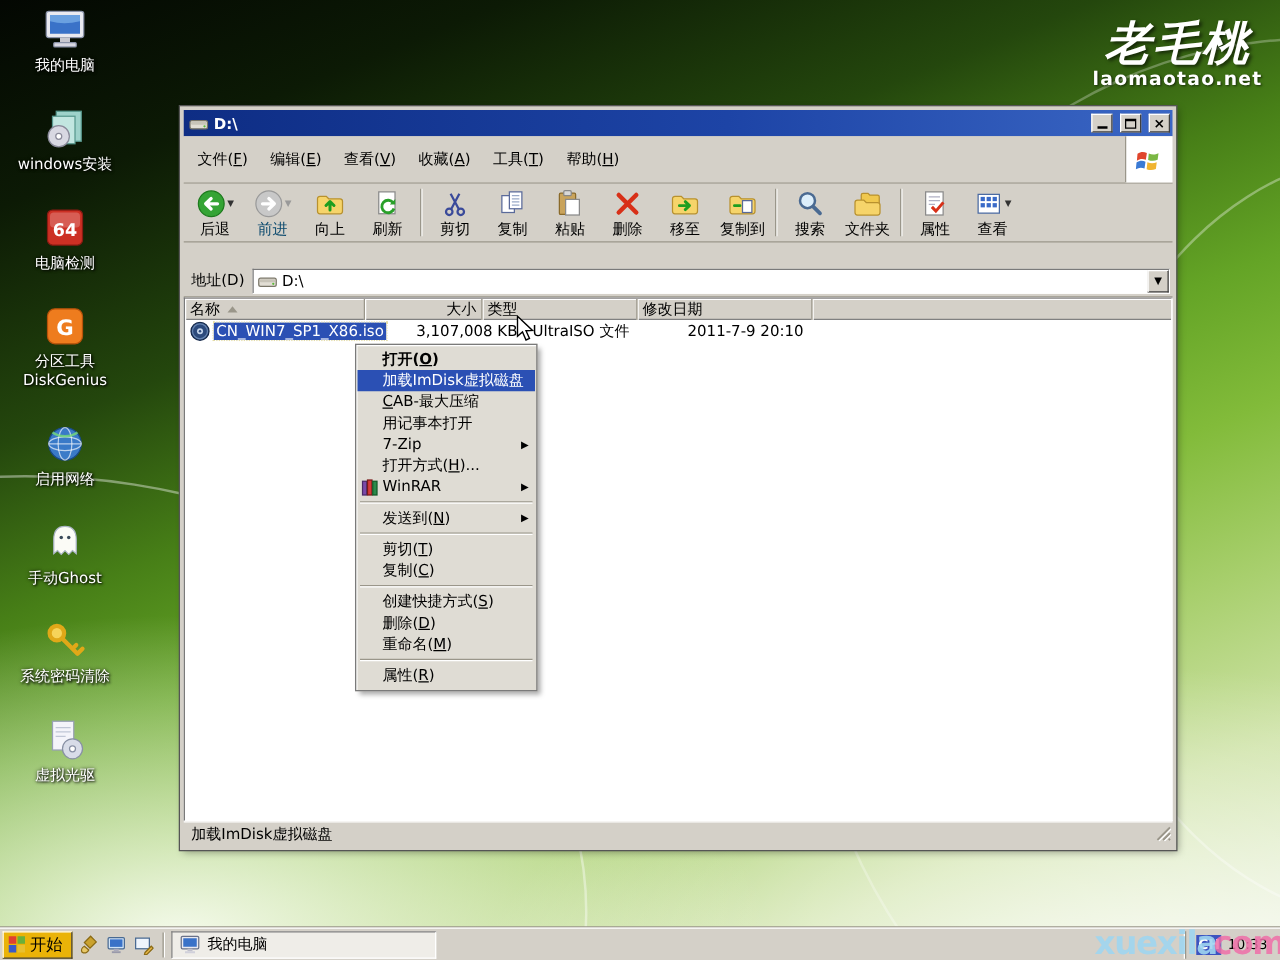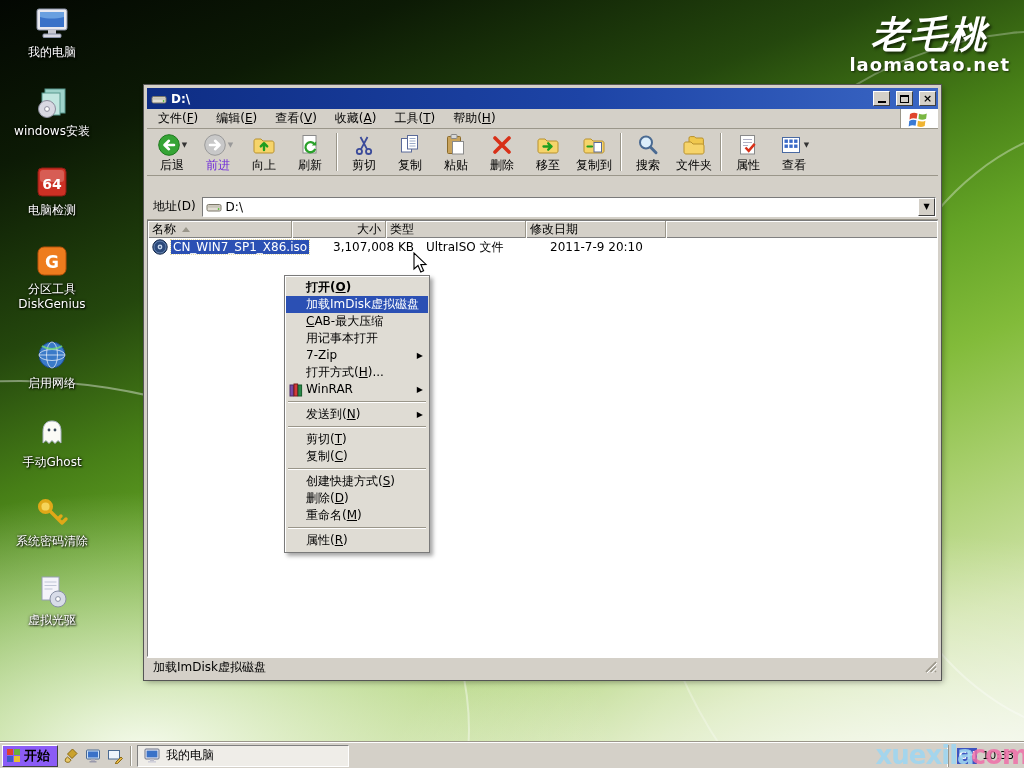--- a/index.html
+++ b/index.html
@@ -14,21 +14,21 @@
   }
   .curve{ position:absolute; border-radius:50%; border:2px solid rgba(255,255,255,.28); pointer-events:none; }
   .curve.c1{ width:820px; height:900px; left:640px; top:30px; }
   .curve.c2{ width:520px; height:620px; left:860px; top:120px; border-color:rgba(255,255,255,.35); }
   .curve.c3{ width:900px; height:700px; left:-430px; top:380px; border-color:rgba(255,255,255,.4); }
 
   
   .brand{ position:absolute; top:14px; right:14px; text-align:center; color:#fff; z-index:2; }
   .brand-title{ font-family:"DejaVu Serif","Liberation Serif",serif; font-style:italic; font-weight:bold;
     font-size:37px; line-height:40px; letter-spacing:2px; text-shadow:2px 2px 3px rgba(0,0,0,.6);text-align:center; }
-  .brand-sub{ font-size:18px; font-weight:bold; letter-spacing:1px; text-shadow:1px 1px 2px rgba(0,0,0,.6); }
+  .brand-sub{ font-size:15px; font-weight:bold; letter-spacing:1px; text-shadow:1px 1px 2px rgba(0,0,0,.6); }
 
   
   .dicons{ position:absolute; left:0; top:6px; width:104px; display:flex; flex-direction:column; align-items:center; gap:26px; z-index:2; }
   .dicon{ width:100px; display:flex; flex-direction:column; align-items:center; gap:3px; cursor:default; }
   .dicon .icon svg{ display:block; }
   .dlabel{ color:#fff; text-align:center; line-height:1.18; white-space:pre-line; text-shadow:1px 1px 2px #000, 0 0 3px rgba(0,0,0,.8); }
 
   .icon{ display:inline-flex; } .icon svg{ display:block; }
 
   
@@ -37,31 +37,31 @@
     box-shadow:2px 2px 6px rgba(0,0,0,.35); }
   .titlebar{ height:21px; display:flex; align-items:center; gap:4px; padding:0 2px 0 4px;
     background:linear-gradient(90deg,#0e2d84 0%,#1d44a6 55%,#3a66c4 100%); color:#fff; }
   .ttext{ font-weight:bold; flex:1; }
   .wbtn{ width:17px; height:15px; background:#d4d0c8; border:1px solid; border-color:#fff #404040 #404040 #fff;
     display:inline-flex; align-items:center; justify-content:center; margin-left:2px; position:relative; }
   .g-min{ width:8px; height:2px; background:#000; margin-top:7px; }
   .g-max{ width:9px; height:8px; border:1px solid #000; border-top-width:2px; }
   .g-close{ font-size:11px; font-weight:bold; line-height:1; color:#000; }
 
-  .menubar{ height:20px; display:flex; align-items:stretch; background:#d4d0c8; border-bottom:1px solid #9a968a; }
+  .menubar{ height:38px; display:flex; align-items:stretch; background:#d4d0c8; border-bottom:1px solid #9a968a; }
   .menu-items{ display:flex; align-items:center; flex:1; padding-left:2px; }
   .menu-item{ padding:0 9px; line-height:23px; cursor:default; }
   .winflag{ width:38px; background:#fff; border-left:1px solid #9a968a; display:flex; align-items:center; justify-content:center; }
 
   .toolbar{ height:47px; display:flex; align-items:center; background:#d4d0c8; border-bottom:1px solid #9a968a; padding:1px 2px; }
   .tbtn{ border:1px solid transparent; background:none; min-width:46px; height:44px; display:flex; flex-direction:column;
     align-items:center; justify-content:center; gap:0; font-size:12px; font-family:inherit; padding:0 3px; cursor:default; }
   .tb-top{ display:flex; align-items:center; height:25px; }
   .tb-label{ line-height:14px; }
-  .tbtn.disabled .tb-label{ color:#6d28d9; }
+  .tbtn.disabled .tb-label{ color:#0c4a6e; }
   .caret{ font-size:7px; color:#333; margin-left:1px; }
   .tbtn.disabled .caret{ color:#999; }
   .tsep{ width:2px; height:38px; margin:0 3px; border-left:1px solid #9a968a; border-right:1px solid #fff; }
 
   .addressbar{ height:26px; display:flex; align-items:center; background:#d4d0c8; border-bottom:1px solid #9a968a; padding:0 2px 0 6px; gap:6px;margin-top:18px; }
   .addr-combo{ flex:1; height:20px; background:#fff; border:1px solid; border-color:#7a7a7a #fff #fff #7a7a7a;
     display:flex; align-items:center; gap:4px; padding-left:3px; }
   .addr-text{ flex:1; }
   .addr-drop{ width:17px; height:18px; background:#d4d0c8; border:1px solid; border-color:#fff #404040 #404040 #fff;
     font-size:8px; display:flex; align-items:center; justify-content:center; }
@@ -88,22 +88,22 @@
   .mitem{ position:relative; height:17px; line-height:17px; padding:0 14px 0 20px; white-space:nowrap; cursor:default; }
   .mitem.bold{ font-weight:bold; }
   .mitem.hl{ background:#2b50b4; color:#fff; }
   .mitem .icon{ position:absolute; left:3px; top:2px; }
   .marrow{ position:absolute; right:5px; top:0; font-size:8px; }
   .msep{ height:2px; margin:3px 2px; border-top:1px solid #9a968a; border-bottom:1px solid #fff; }
 
   
   .taskbar{ position:absolute; left:0; bottom:0; width:1024px; height:26px; background:#d4d0c8;
     border-top:1px solid #fff; box-shadow:0 -1px 0 #9a968a; display:flex; align-items:center; padding:0 2px; gap:3px; z-index:40; }
-  .startbtn{ height:22px; display:flex; align-items:center; gap:4px; padding:0 7px 0 4px; background:#8b5cf6;
-    border:1px solid; border-color:#fff #404040 #404040 #fff; font-weight:bold; font-size:13px; font-family:inherit; }
+  .startbtn{ height:22px; display:flex; align-items:center; gap:4px; padding:0 7px 0 4px; background:#eab308;
+    border:1px solid; border-color:#fff #404040 #404040 #fff; font-weight:normal; font-size:13px; font-family:inherit; }
   .sq{ display:grid; grid-template-columns:6px 6px; grid-template-rows:6px 6px; gap:1px; }
   .sq span{ display:block; }
   .qbtn{ width:20px; height:20px; border:1px solid transparent; background:none; display:flex; align-items:center; justify-content:center; }
   .tb-div{ width:2px; height:20px; border-left:1px solid #9a968a; border-right:1px solid #fff; margin:0 2px; }
   .taskbtn{ width:212px; height:22px; display:flex; align-items:center; gap:5px; padding:0 6px;
     background:#efede8; border:1px solid; border-color:#808080 #fff #fff #808080; font-family:inherit; font-size:12px; }
   .tray{ margin-left:auto; height:22px; display:flex; align-items:center; gap:5px; padding:0 8px 0 8px;
     border-left:1px solid #9a968a; box-shadow:-1px 0 0 #fff; }
   .chbox{ width:20px; height:16px; background:#3c54c0; color:#fff; font-size:11px; font-weight:bold;
     display:flex; align-items:center; justify-content:center; }
@@ -448,21 +448,21 @@
     </div>
     <div class="listarea">
       <div class="listheader" id="list-header">
           <div class="hcell" style="width:144px">
             <span>名称</span>
             <span class="sortasc"></span>
           </div>
           <div class="hcell right" style="width:94px">
             <span>大小</span>
           </div>
-          <div class="hcell" style="width:140px">
+          <div class="hcell" style="width:124px">
             <span>类型</span>
           </div>
           <div class="hcell" style="width:140px">
             <span>修改日期</span>
           </div>
           <div class="hcell fill"></div>
         </div>
       <div id="list-rows">
           <div class="lrow">
             <div class="cell name" style="width:180px">

